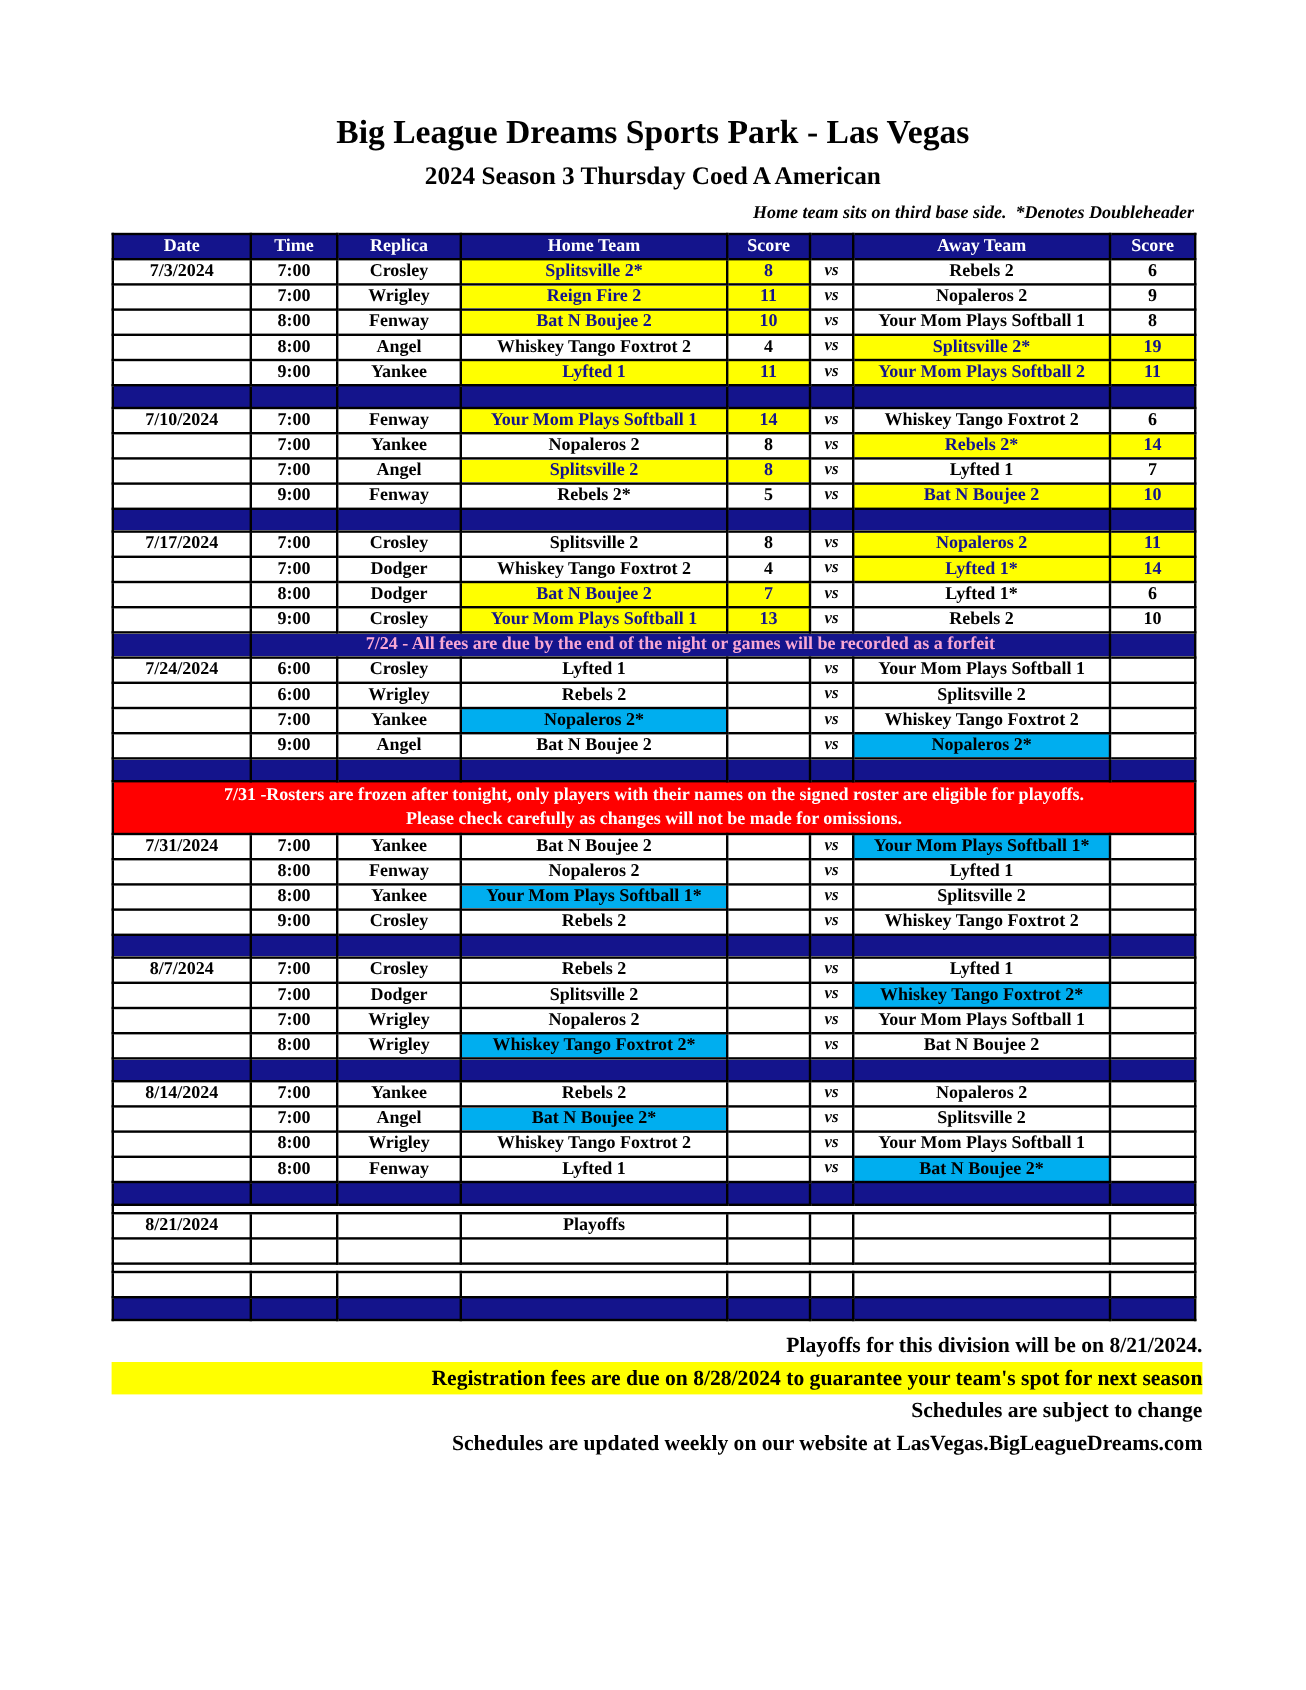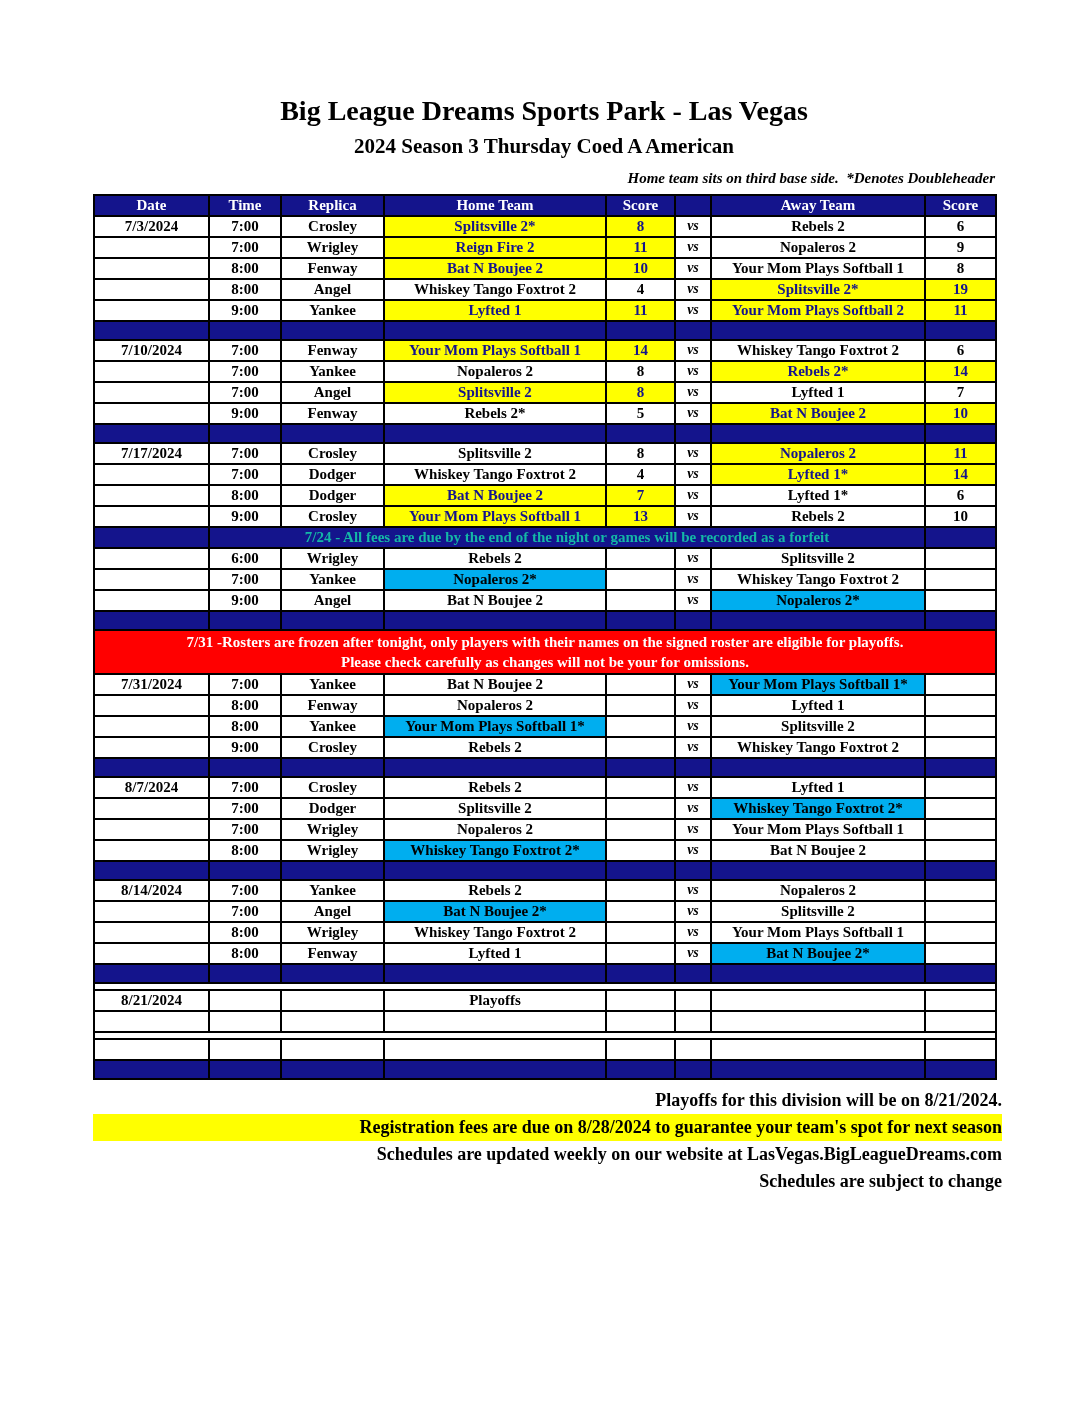--- a/index.html
+++ b/index.html
@@ -28,21 +28,21 @@
   }
   .sched th, .sched td {
     border: 2px solid #000; padding: 0 2px; height: 21px;
     text-align: center; vertical-align: middle;
     font-size: 15px; font-weight: bold;
     overflow: hidden; white-space: nowrap;
   }
   .sched thead th { background: var(--navy); color: #fff; }
   td.sep { background: var(--navy); height: 19px; }
   td.spacer { height: 7px; border-top: 2px solid #000; border-bottom: 2px solid #000; }
-  td.banner { background: var(--navy); color: #14b8a6; margin-top: 32px; }
+  td.banner { background: var(--navy); color: #f9a8d4; margin-top: 32px; }
   td.notice { background: var(--red); color: #fff; height: 44px; padding: 1px 2px; }
   td.notice div { line-height: 20px; }
   td.vs { font-style: italic; font-size: 14px; }
   td.hl-y { background: var(--yellow); color: var(--navy); }
   td.hl-c { background: var(--cyan); color: #000; }
   .footer { margin-top: 7px; font-size: 18px; }
   .fline { line-height: 27px; width: 909px; text-align: right; }
   .fline.hl { background: var(--yellow); }
 </style>
 </head>
@@ -226,20 +226,30 @@
           <td class="vs">vs</td>
           <td>Rebels 2</td>
           <td>10</td>
         </tr>
         <tr>
           <td class="sep"></td>
           <td class="banner" colspan="6">7/24 - All fees are due by the end of the night or games will be recorded as a forfeit</td>
           <td class="sep"></td>
         </tr>
         <tr>
+          <td>7/24/2024</td>
+          <td>6:00</td>
+          <td>Crosley</td>
+          <td>Lyfted 1</td>
+          <td></td>
+          <td class="vs">vs</td>
+          <td>Your Mom Plays Softball 1</td>
+          <td></td>
+        </tr>
+        <tr>
           <td></td>
           <td>6:00</td>
           <td>Wrigley</td>
           <td>Rebels 2</td>
           <td></td>
           <td class="vs">vs</td>
           <td>Splitsville 2</td>
           <td></td>
         </tr>
         <tr>
@@ -268,21 +278,21 @@
           <td class="sep"></td>
           <td class="sep"></td>
           <td class="sep"></td>
           <td class="sep"></td>
           <td class="sep"></td>
           <td class="sep"></td>
         </tr>
         <tr>
           <td class="notice" colspan="8">
             <div>7/31 -Rosters are frozen after tonight, only players with their names on the signed roster are eligible for playoffs.</div>
-            <div>Please check carefully as changes will not be your for omissions.</div>
+            <div>Please check carefully as changes will not be made for omissions.</div>
           </td>
         </tr>
         <tr>
           <td>7/31/2024</td>
           <td>7:00</td>
           <td>Yankee</td>
           <td>Bat N Boujee 2</td>
           <td></td>
           <td class="vs">vs</td>
           <td class="hl-c">Your Mom Plays Softball 1*</td>
@@ -473,16 +483,16 @@
           <td class="sep"></td>
           <td class="sep"></td>
           <td class="sep"></td>
         </tr>
       </tbody>
   </table>
 
   <div class="footer">
     <div class="fline">Playoffs for this division will be on 8/21/2024.</div>
     <div class="fline hl">Registration fees are due on 8/28/2024 to guarantee your team's spot for next season</div>
+    <div class="fline">Schedules are subject to change</div>
     <div class="fline">Schedules are updated weekly on our website at LasVegas.BigLeagueDreams.com</div>
-    <div class="fline">Schedules are subject to change</div>
   </div>
 </div>
 
 </body></html>

